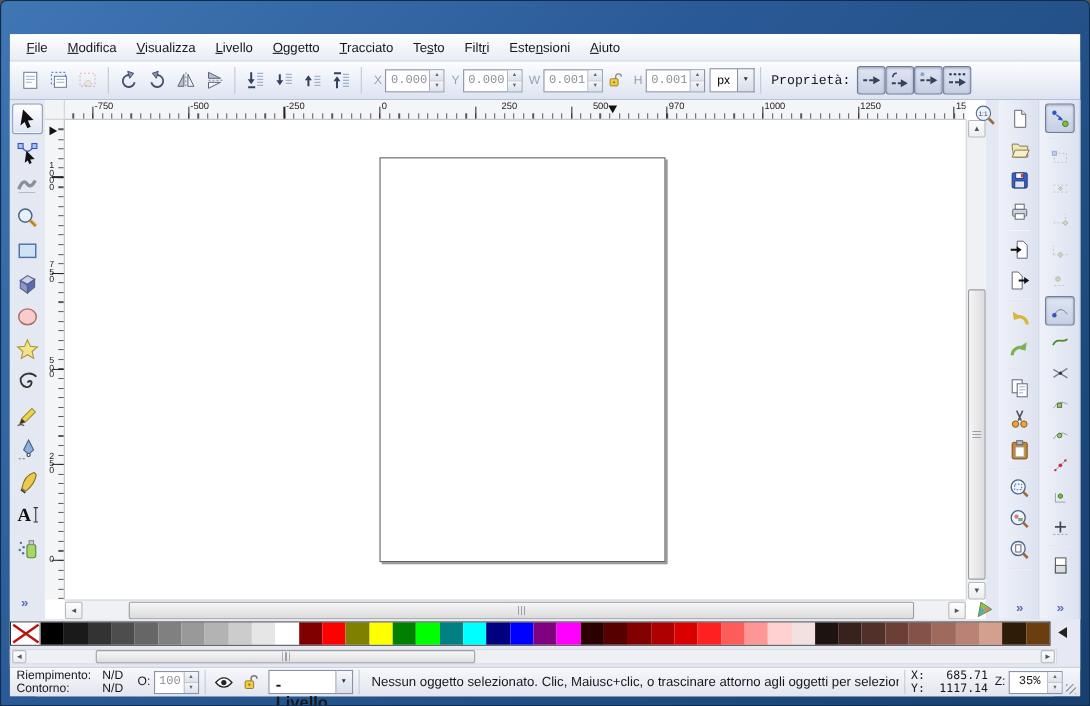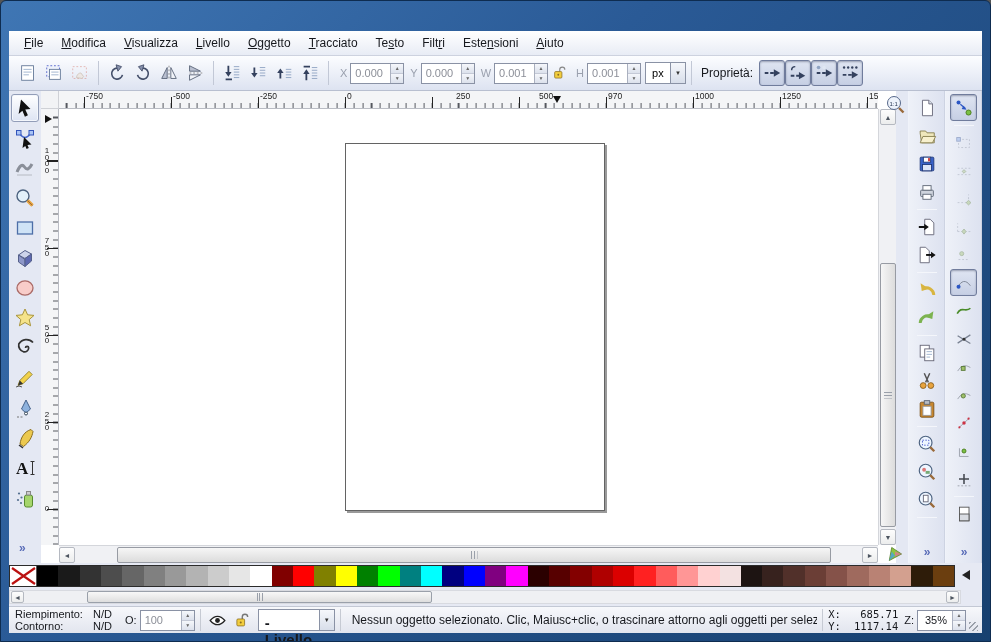--- a/index.html
+++ b/index.html
@@ -21,29 +21,29 @@
   .menu-item{font-size:12px;color:#16181d;padding:3px 9px;}
   .mn{text-decoration:underline;}
   
   .toolbar{height:35px;background:linear-gradient(#fcfdff,#dde3f1);border-bottom:1px solid #b8bfd0;display:flex;align-items:center;padding-left:6px;flex:none;}
   .tbtn{width:26px;height:26px;display:flex;align-items:center;justify-content:center;background:transparent;border:1px solid transparent;}
   .tsep{width:1px;height:24px;background:#c2c8d6;margin:0 5px;flex:none;}
   .disabled{opacity:.4;}
   .pressed{border:1px solid #707c9c;border-radius:3px;background:linear-gradient(#dfe5f2,#c6cfe4);box-shadow:inset 0 1px 2px rgba(20,30,60,.35);}
   .fldlabel{font-size:11px;color:#9aa0ae;margin:0 3px 0 6px;}
   .field{display:flex;height:21px;border:1px solid #8a92a5;background:#fff;align-items:stretch;}
-  .field .ftext{width:39px;font-size:11px;color:#8c8f98;padding:3px 2px 0 4px;}
+  .field .ftext{width:39px;font-size:11px;color:#8c8f98;padding:3px 2px 0 4px;font-family:Liberation Mono, monospace;}
   .spin{width:13px;display:flex;flex-direction:column;border-left:1px solid #aab0bf;}
   .spin span{flex:1;font-size:5px;line-height:5px;color:#666;background:linear-gradient(#f5f7fb,#dce1ec);display:flex;align-items:center;justify-content:center;}
   .spin span+span{border-top:1px solid #c4c9d6;}
   .lockbtn{width:22px;height:24px;display:flex;align-items:center;justify-content:center;}
   .combo{display:flex;height:22px;margin-left:4px;}
   .combo .cval{border:1px solid #8a92a5;background:#fff;font-size:11px;padding:4px 6px 0 6px;min-width:26px;}
   .combo .cbtn{width:15px;border:1px solid #8a92a5;border-left:none;background:linear-gradient(#f5f7fb,#d8deea);display:flex;align-items:center;justify-content:center;font-size:6px;color:#333;}
-  .propslabel{font-size:12px;color:#16181d;margin:0 6px 0 4px;}
+  .propslabel{font-size:12px;color:#16181d;margin:0 6px 0 4px;font-family:Liberation Mono, monospace;}
   
   .main{flex:none;height:472px;position:relative;display:flex;background:#e4e8f3;}
   .toolbox{width:32px;background:#e4e8f3;display:flex;flex-direction:column;align-items:center;padding-top:3px;flex:none;position:relative;}
   .toolbox .tbtn{width:28px;height:28px;margin-bottom:2px;}
   .active-tool{border:1px solid #929db8;border-radius:3px;background:linear-gradient(#ffffff,#dde4f3);box-shadow:inset 0 0 0 1px #f4f7fc;}
   .overflow{color:#5a6db8;font-weight:bold;font-size:12px;letter-spacing:-1px;}
   .toolbox .overflow{position:absolute;bottom:8px;left:10px;}
   
   .canvas-area{position:relative;width:855px;flex:none;background:#fff;}
   .corner-tl{position:absolute;left:0;top:0;width:18px;height:18px;background:#f2f3f5;border-right:1px solid #cfd1d6;border-bottom:1px solid #cfd1d6;}
@@ -720,21 +720,21 @@
             <span class="lab">Riempimento:</span>
             <span class="val">N/D</span>
           </div>
         <div class="fs-row">
             <span class="lab">Contorno:</span>
             <span class="val">N/D</span>
           </div>
       </div>
       <span class="o-label">O:</span>
       <div class="field">
-        <span class="ftext" style="width:40px">100</span>
+        <span class="ftext" style="width:26px">100</span>
         <span class="spin">
             <span>▲</span>
             <span>▼</span>
           </span>
       </div>
       <div class="ssep"></div>
       <div class="sbtn">
         <svg width="19" height="19" viewBox="0 0 22 22">
             <path d="M2.5 11c5.5-6.5 11.5-6.5 17 0-5.5 6.5-11.5 6.5-17 0z" fill="#fff" stroke="#222" stroke-width="1.4"></path>
             <circle cx="11" cy="11" r="2.8" fill="#222"></circle>

